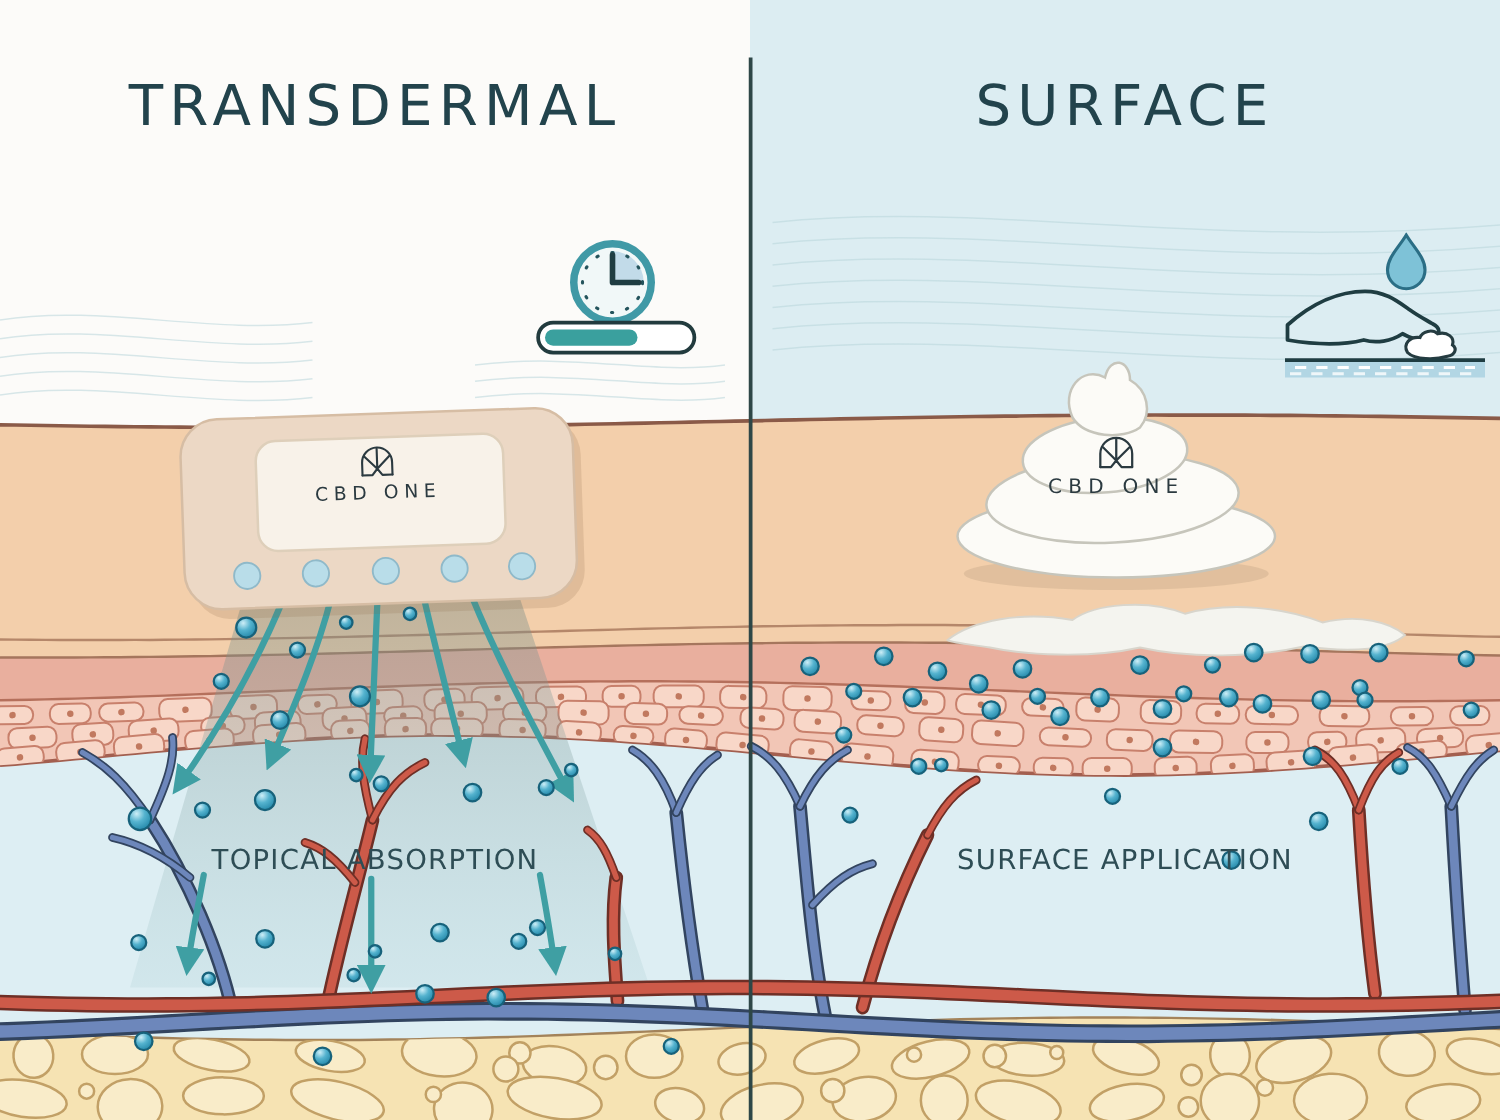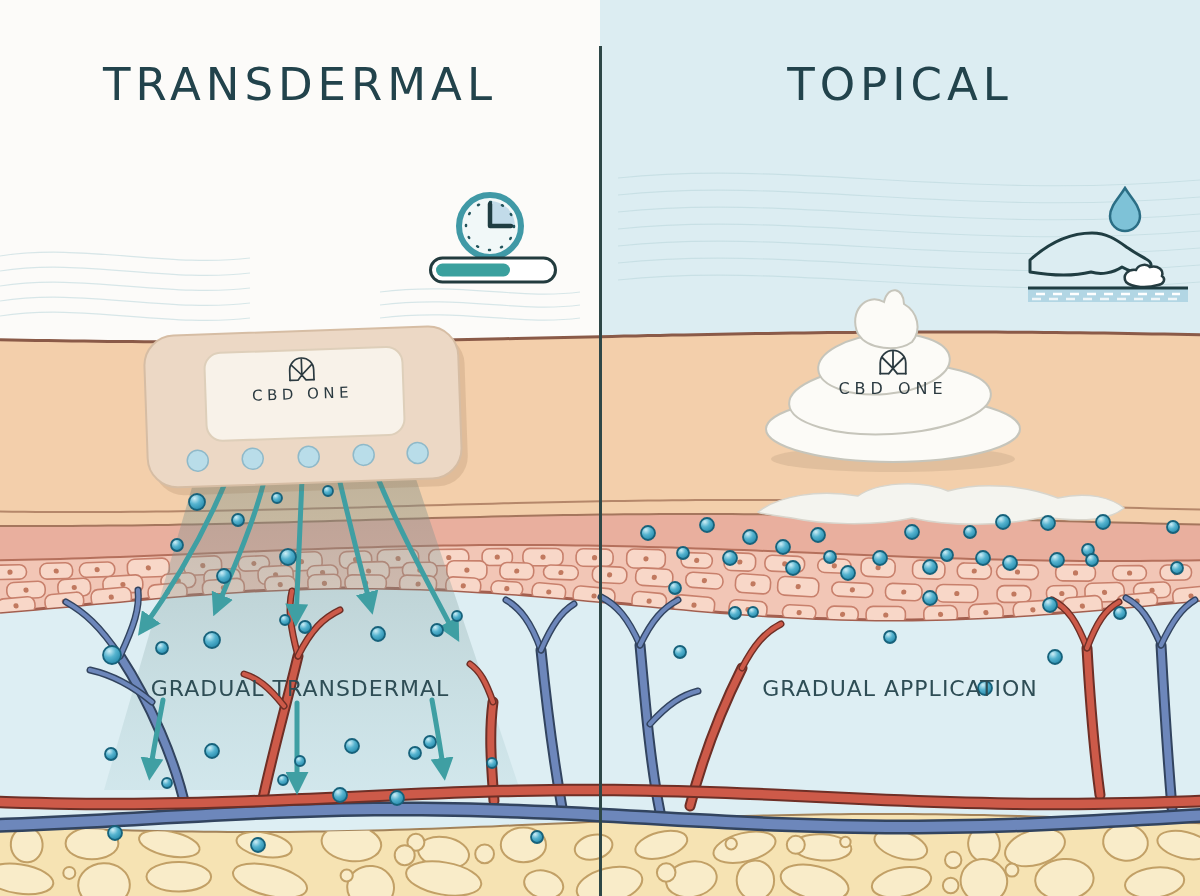--- a/index.html
+++ b/index.html
@@ -588,25 +588,25 @@
         <circle cx="1177" cy="568" r="6" fill="url(#dropGrad)" stroke="#17627b" stroke-width="1.8"></circle>
       </g>
 
   <rect x="599" y="46" width="3" height="850" fill="#2e4747"></rect>
 </svg>
 
 <div class="overlay title" style="left:30px;top:56px;">
   <div>TRANSDERMAL</div>
 </div>
 <div class="overlay title" style="left:630px;top:56px;">
-  <div>TOPICAL</div>
-</div>
-
-<div class="overlay caption" style="left:90px;top:676px;">GRADUAL TRANSDERMAL</div>
-<div class="overlay caption" style="left:690px;top:676px;">GRADUAL APPLICATION</div>
+  <div>SURFACE</div>
+</div>
+
+<div class="overlay caption" style="left:90px;top:676px;">TOPICAL ABSORPTION</div>
+<div class="overlay caption" style="left:690px;top:676px;">SURFACE APPLICATION</div>
 
 <div class="overlay logo patch-logo">
   <span class="glyph">
     <svg width="32" height="26" viewBox="0 0 32 26" fill="none" stroke="#2b3a40" stroke-width="1.7" stroke-linecap="round" stroke-linejoin="round">
       <path d="M4,24 V14 A12,12 0 0 1 28,14 V24"></path>
       <path d="M4,24 H12 M20,24 H28 M12,24 L16,19 L20,24 M16,19 V3 M16,19 L6,9 M16,19 L26,9"></path>
     </svg>
   </span>
   <span class="txt">CBD ONE</span>
 </div>

